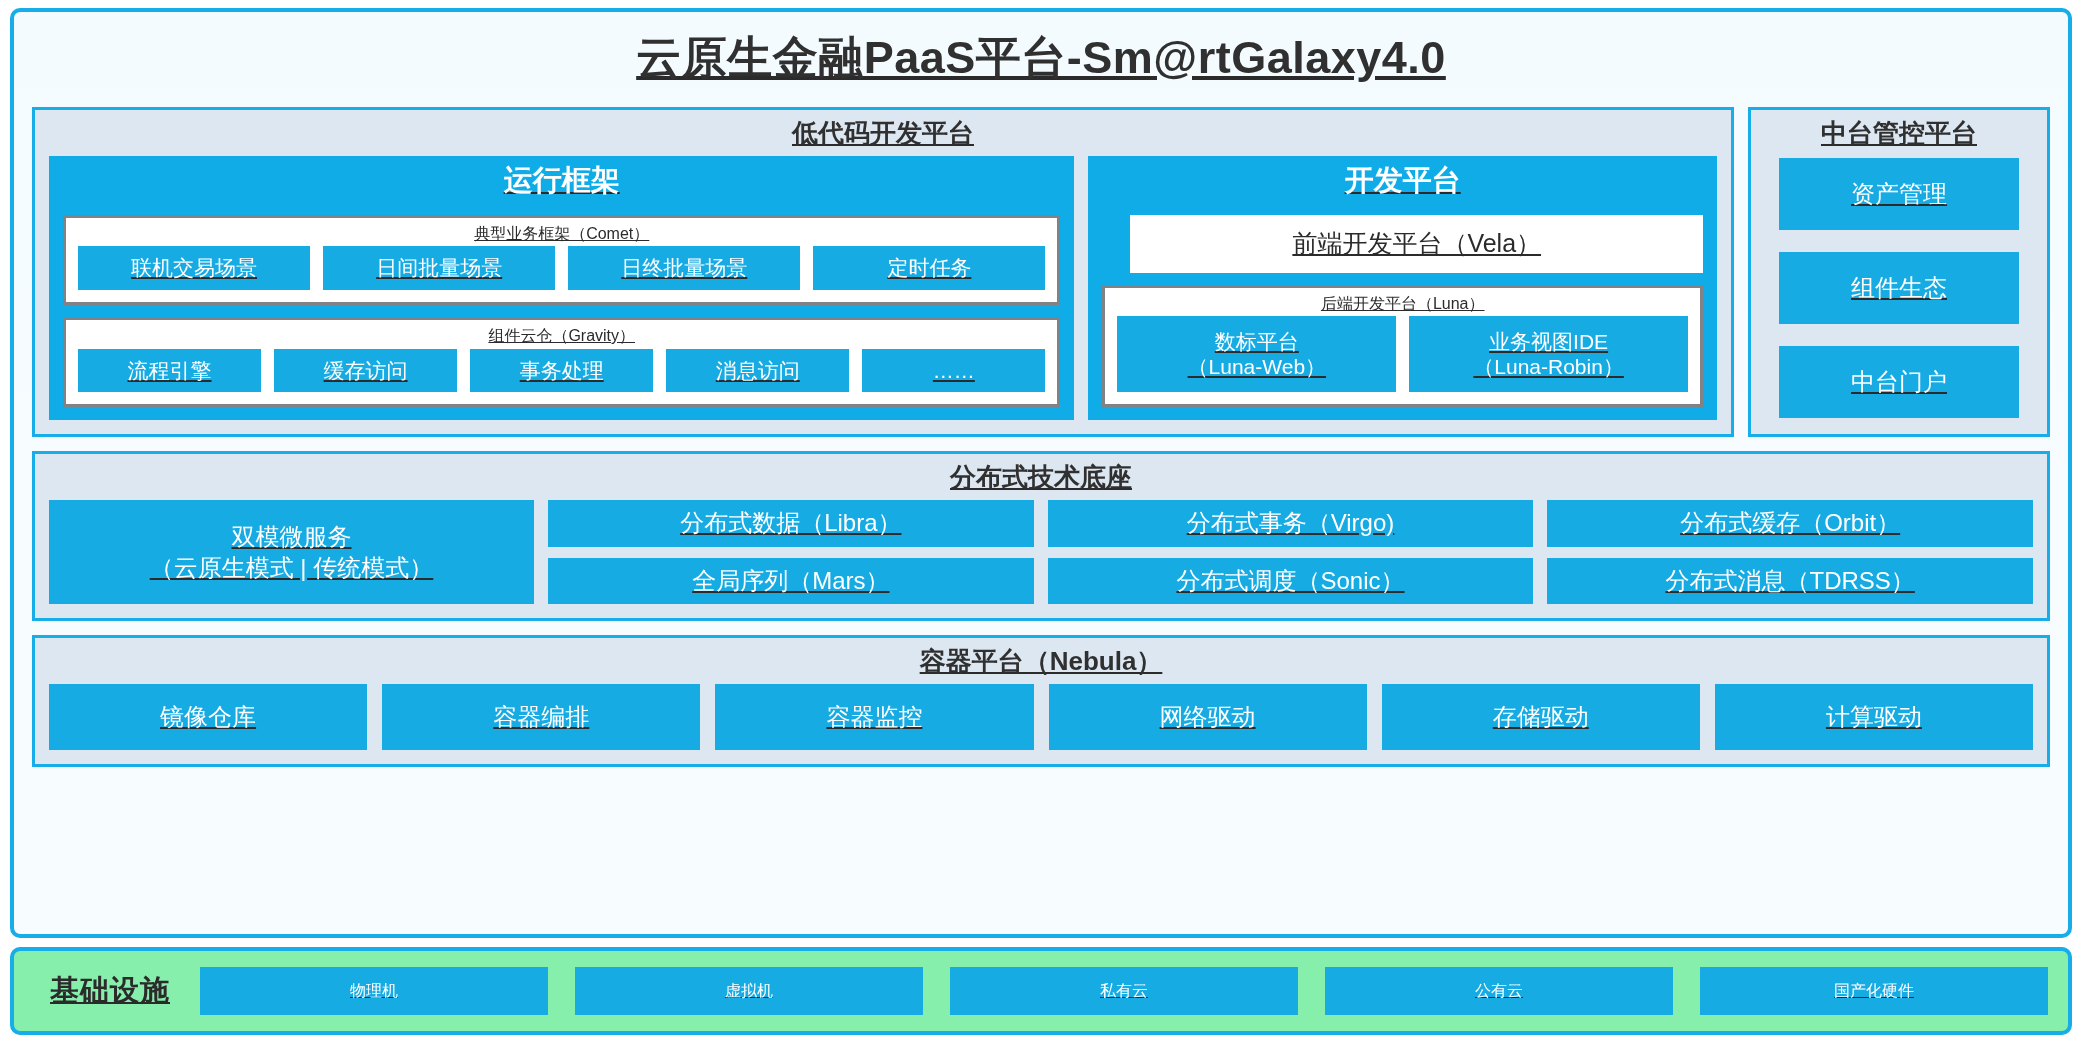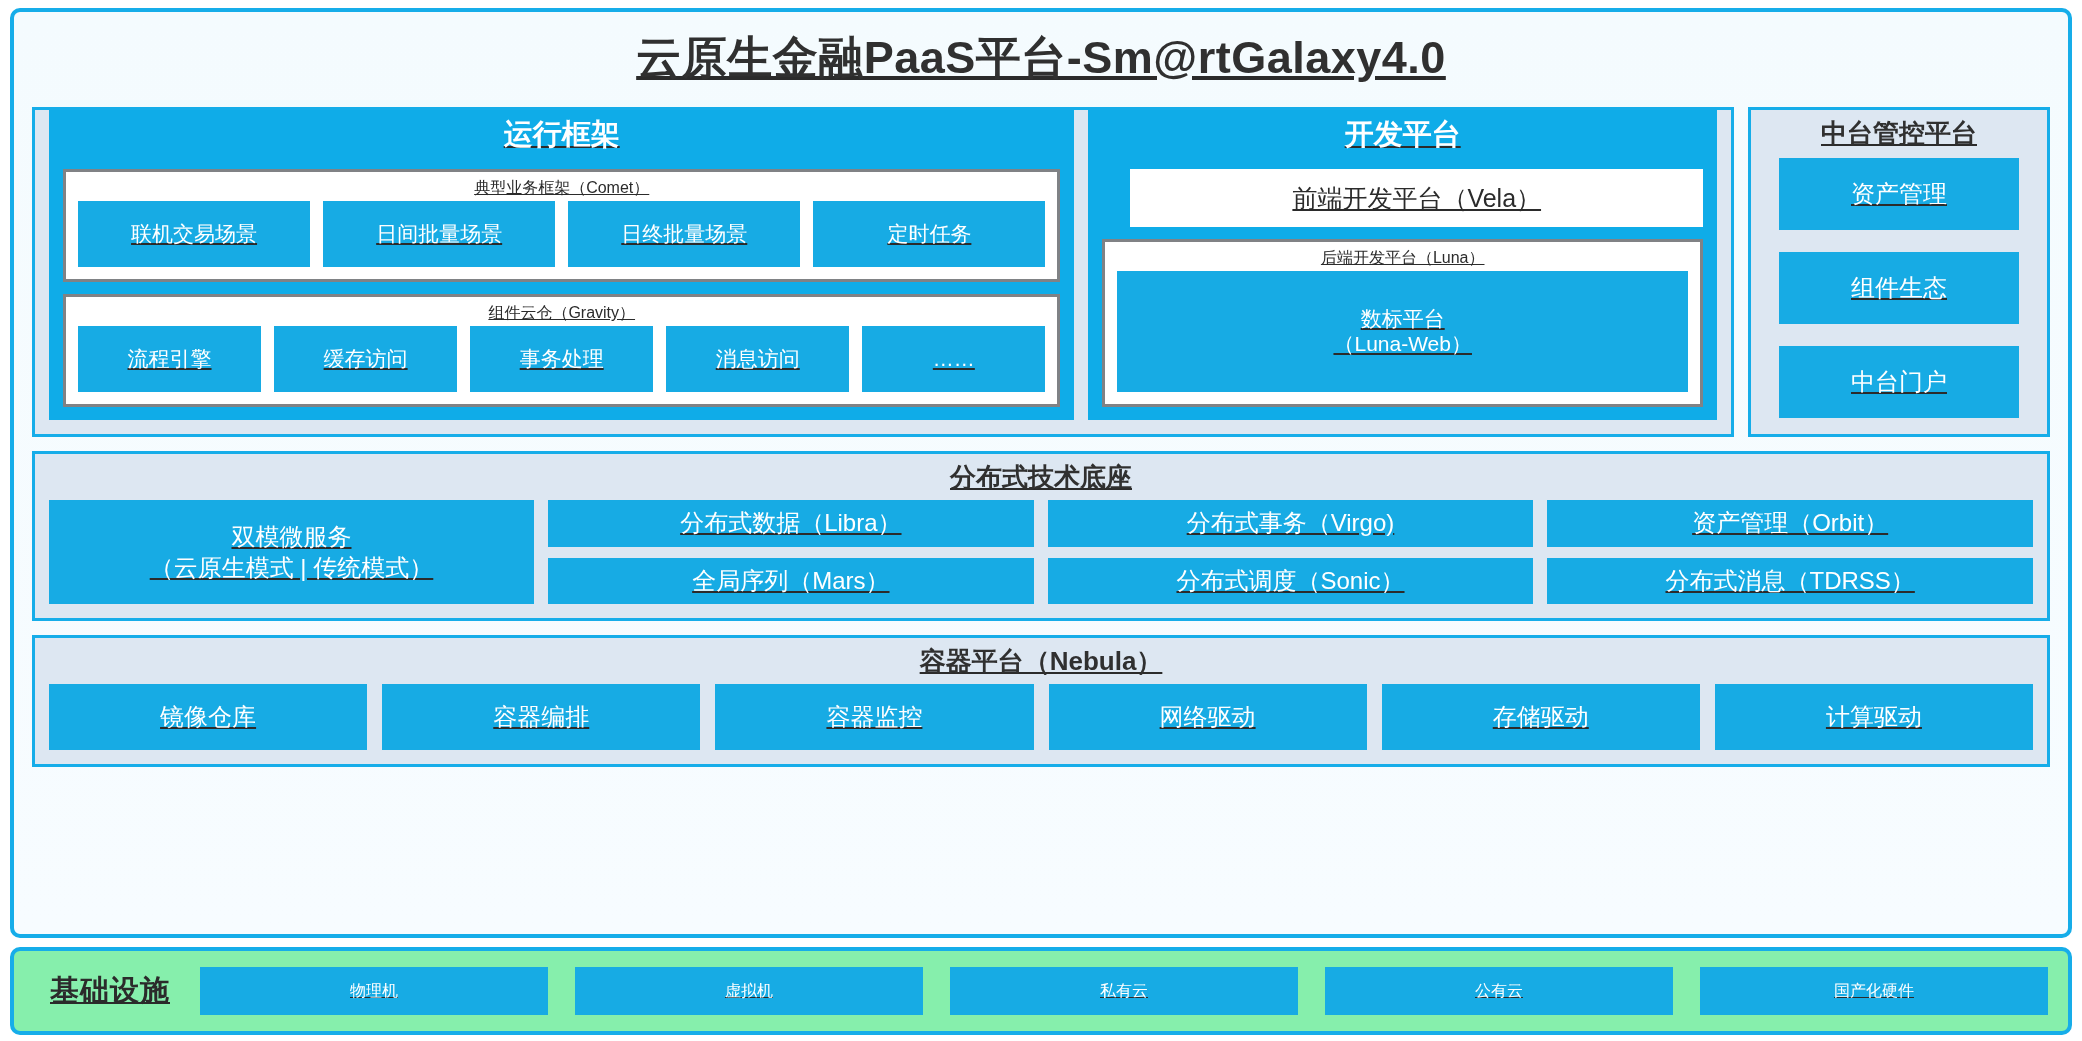--- a/index.html
+++ b/index.html
@@ -254,20 +254,21 @@
 
 <div class="root">
 
   <div class="outer-frame main-frame">
 
     <div class="main-title">云原生金融PaaS平台-Sm@rtGalaxy4.0</div>
 
     <div class="row-top">
 
       <div class="panel lowcode">
+        <div class="panel-title">低代码开发平台</div>
         <div class="panel-body">
 
           <div class="blue-card runtime">
             <div class="blue-card-title">运行框架</div>
 
             <div class="white-group">
               <div class="white-group-title">典型业务框架（Comet）</div>
               <div class="chip-row">
                 <div class="chip">联机交易场景</div>
                 <div class="chip">日间批量场景</div>
@@ -291,20 +292,22 @@
           <div class="blue-card devplat">
             <div class="blue-card-title">开发平台</div>
 
             <div class="white-bar">前端开发平台（Vela）</div>
 
             <div class="white-group">
               <div class="white-group-title">后端开发平台（Luna）</div>
               <div class="chip-row">
                 <div class="chip two-line">数标平台
 （Luna-Web）</div>
+                <div class="chip two-line">业务视图IDE
+（Luna-Robin）</div>
               </div>
             </div>
           </div>
 
         </div>
       </div>
 
       <div class="panel midoffice">
         <div class="panel-title">中台管控平台</div>
         <div class="panel-body">
@@ -319,21 +322,21 @@
     <div class="panel base row-base">
       <div class="panel-title">分布式技术底座</div>
       <div class="panel-body">
         <div class="base-left">
           <div class="base-big">双模微服务
 （云原生模式 | 传统模式）</div>
         </div>
         <div class="base-grid">
           <div class="base-chip">分布式数据（Libra）</div>
           <div class="base-chip">分布式事务（Virgo)</div>
-          <div class="base-chip">资产管理（Orbit）</div>
+          <div class="base-chip">分布式缓存（Orbit）</div>
           <div class="base-chip">全局序列（Mars）</div>
           <div class="base-chip">分布式调度（Sonic）</div>
           <div class="base-chip">分布式消息（TDRSS）</div>
         </div>
       </div>
     </div>
 
     <div class="panel container-p row-container">
       <div class="panel-title">容器平台（Nebula）</div>
       <div class="panel-body">

